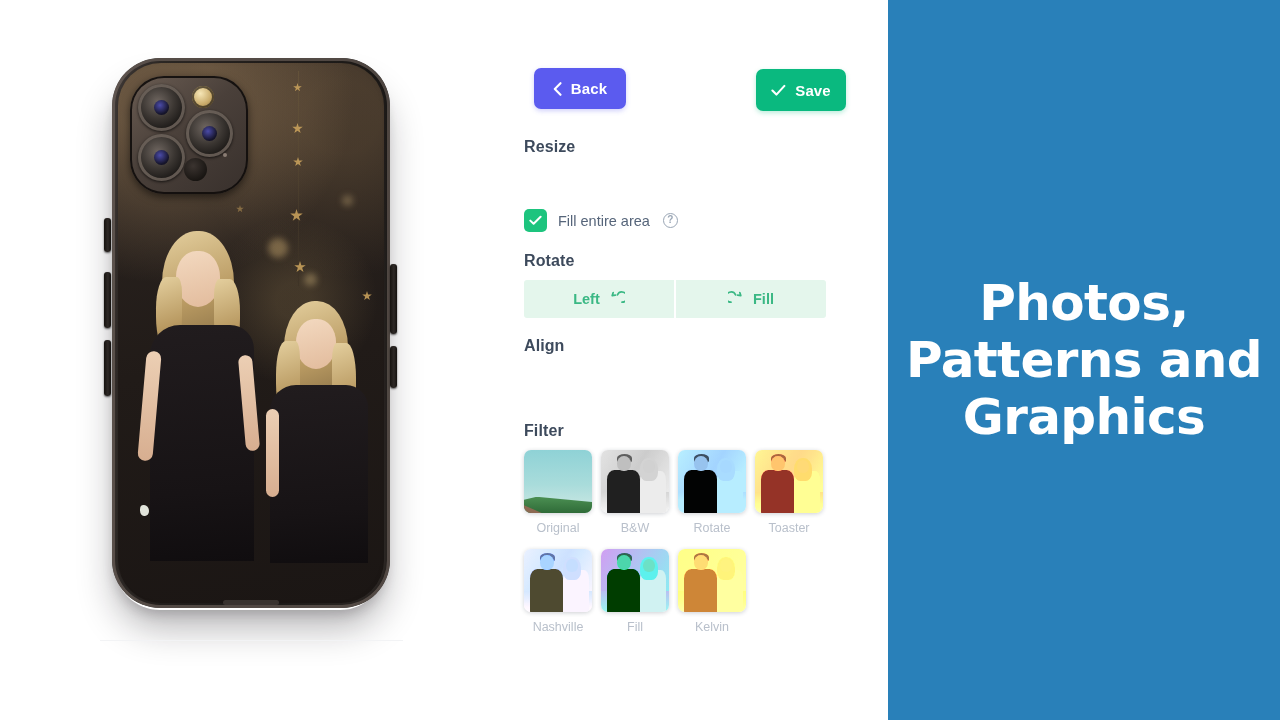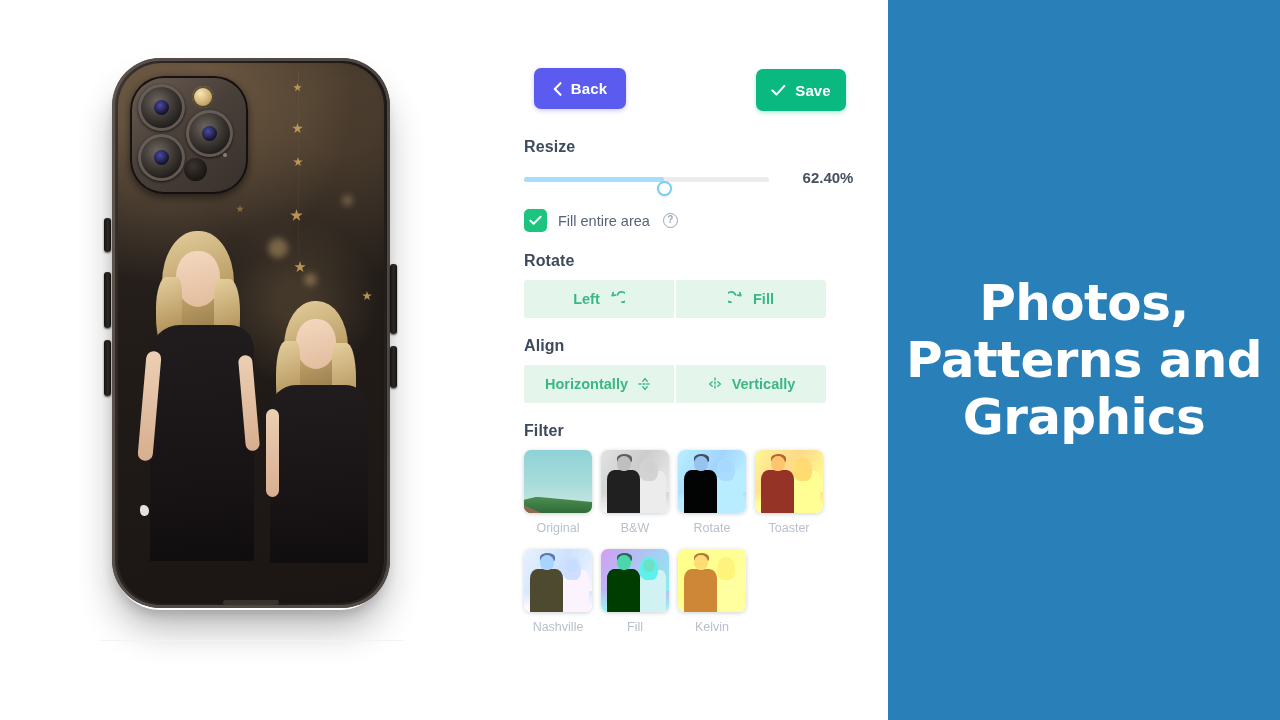--- a/index.html
+++ b/index.html
@@ -375,27 +375,20 @@
         <span>
           <svg width="15" height="13" viewBox="0 0 15 13" fill="none">
             <path d="M1.4 6.6 L5.4 10.6 L13.4 1.9" stroke="#ffffff" stroke-width="2.1" stroke-linecap="round" stroke-linejoin="round"></path>
           </svg>
         </span>
         <span>Save</span>
       </button>
     </div>
 
     <div class="sec-title t-resize">Resize</div>
-    <div class="slider-row">
-      <div class="track">
-        <div class="track-fill" style="width:57%"></div>
-        <div class="thumb" style="left:57%"></div>
-      </div>
-      <div class="slider-val">62.40%</div>
-    </div>
 
     <div class="check-row">
       <div class="cbox">
         <span>
           <svg width="13" height="11" viewBox="0 0 13 11" fill="none">
             <path d="M1.3 5.6 L4.6 8.8 L11.6 1.8" stroke="#ffffff" stroke-width="2" stroke-linecap="round" stroke-linejoin="round"></path>
           </svg>
         </span>
       </div>
       <div class="check-label">Fill entire area</div>
@@ -419,41 +412,20 @@
           <svg width="16" height="16" viewBox="0 0 16 16" fill="none">
             <path d="M3 11.2a5.1 5.1 0 1 1 4.6-7.4" stroke="#3ab884" stroke-width="1.7" stroke-linecap="round" fill="none"></path>
             <path d="M11.8 1.5 L12.8 4.6 L9.6 4.2" stroke="#3ab884" stroke-width="1.7" stroke-linecap="round" stroke-linejoin="round" fill="none"></path>
           </svg>
         </span>
         <span>Fill</span>
       </div>
     </div>
 
     <div class="sec-title t-align">Align</div>
-    <div class="seg seg-align">
-      <div class="seg-item">
-        <span>Horizontally</span>
-        <span>
-          <svg width="16" height="16" viewBox="0 0 16 16" fill="none">
-            <path d="M2 8h12" stroke="#3ab884" stroke-width="1.4" stroke-linecap="round" stroke-dasharray="2 2"></path>
-            <path d="M8 2.6 L5.8 5.2 M8 2.6 L10.2 5.2 M8 13.4 L5.8 10.8 M8 13.4 L10.2 10.8" stroke="#3ab884" stroke-width="1.4" stroke-linecap="round"></path>
-          </svg>
-        </span>
-      </div>
-      <div class="seg-sep"></div>
-      <div class="seg-item">
-        <span>
-          <svg width="16" height="16" viewBox="0 0 16 16" fill="none">
-            <path d="M8 2v12" stroke="#3ab884" stroke-width="1.4" stroke-linecap="round" stroke-dasharray="2 2"></path>
-            <path d="M2.6 8 L5.2 5.8 M2.6 8 L5.2 10.2 M13.4 8 L10.8 5.8 M13.4 8 L10.8 10.2" stroke="#3ab884" stroke-width="1.4" stroke-linecap="round"></path>
-          </svg>
-        </span>
-        <span>Vertically</span>
-      </div>
-    </div>
 
     <div class="sec-title t-filter">Filter</div>
     <div class="filters">
       <div class="filter-grid">
 
         <div class="filter-cell">
           <div class="thumb-img">
             <div class="ph-house">
               <div class="sky"></div>
                 <div class="roof"></div>

